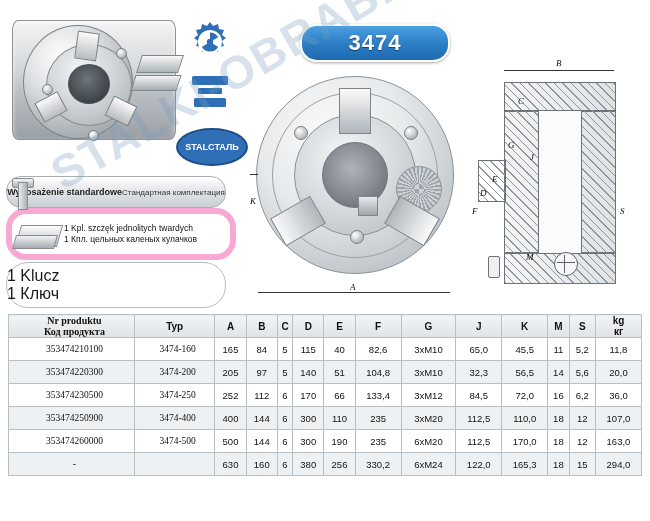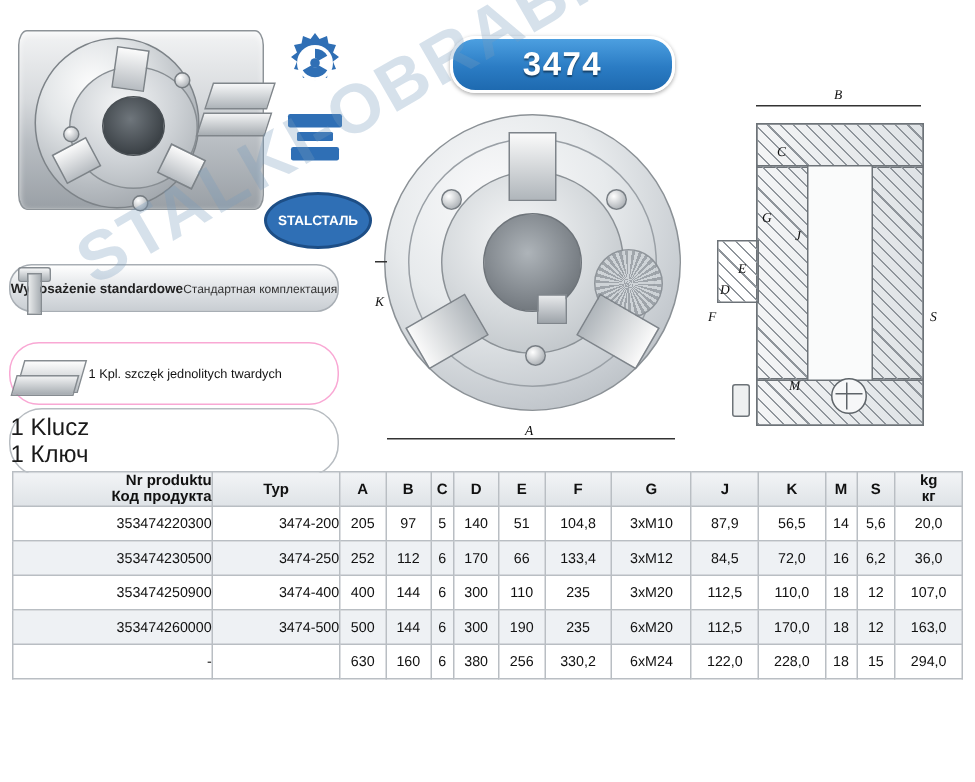--- a/index.html
+++ b/index.html
@@ -120,22 +120,22 @@
   }
   .equip-head{
     width:218px;height:30px;border-radius:15px;
     background:linear-gradient(180deg,#ffffff 0%,#e2e5e8 48%,#c9ced3 100%);
     border:1px solid #a8aeb4;
     display:flex;align-items:center;justify-content:center;
   }
   .equip-head .l1{font-size:9px;font-weight:bold;color:#222;}
   .equip-head .l2{font-size:8px;color:#333;}
   .equip-row{
-    margin-top:20px;width:218px;height:40px;border-radius:20px;
-    background:#ffffff;border:1px solid #f9a8d4;
+    margin-top:0;width:218px;height:40px;border-radius:20px;
+    background:#ffffff;border:6px solid #f9a8d4;
     display:flex;align-items:center;
   }
   .equip-row .pic{width:52px;height:34px;position:relative;flex:0 0 52px;}
   .equip-row .txt{font-size:8.5px;line-height:11px;color:#111;}
   .equip-row2{
     margin-top:2px;width:218px;height:44px;border-radius:22px;
     background:#ffffff;border:1px solid #b7bcc1;
     display:flex;align-items:center;
   }
   .jawpic{
@@ -256,21 +256,21 @@
     font-weight:normal;
     color:#111;
   }
   .tbl thead th{
     background:linear-gradient(180deg,#f2f4f6,#dfe3e7);
     font-weight:bold;
     font-size:10px;
   }
   .tbl tbody tr:nth-child(odd) td{background:#ffffff;}
   .tbl tbody tr:nth-child(even) td{background:#eef1f4;}
-  .tbl td.lcol, .tbl th.lcol{text-align:right;padding-left:6px;}
+  .tbl td.lcol, .tbl th.lcol{text-align:center;padding-left:6px;font-family:Liberation Serif, serif;}
   .hdr-two{line-height:11px;}
 </style>
 </head>
 <body>
 
 <div class="page">
 
   <div class="photo">
     <div class="chuck-body">
       <div class="chuck-face">
@@ -328,20 +328,21 @@
       <div class="l2">Стандартная комплектация</div>
     </div>
 
     <div class="equip-row">
       <div class="pic">
         <div class="jawpic"></div>
         <div class="jawpic2"></div>
       </div>
       <div class="txt">
         <div>1 Kpl. szczęk jednolitych twardych</div>
+        <div>1 Кпл. цельных каленых кулачков</div>
       </div>
     </div>
 
     <div class="equip-row2">
       <div class="pic">
         <div class="keypic-head"></div>
         <div class="keypic"></div>
       </div>
       <div class="txt">
         <div>1 Klucz</div>
@@ -420,30 +421,46 @@
         <th>
           <div class="hdr-two">
             <div>kg</div>
             <div class="sub">кг</div>
           </div>
         </th>
       </tr>
     </thead>
     <tbody>
       <tr>
+        <td class="lcol">353474210100</td>
+        <td class="lcol">3474-160</td>
+        <td>165</td>
+        <td>84</td>
+        <td>5</td>
+        <td>115</td>
+        <td>40</td>
+        <td>82,6</td>
+        <td>3xM10</td>
+        <td>65,0</td>
+        <td>45,5</td>
+        <td>11</td>
+        <td>5,2</td>
+        <td>11,8</td>
+      </tr>
+      <tr>
         <td class="lcol">353474220300</td>
         <td class="lcol">3474-200</td>
         <td>205</td>
         <td>97</td>
         <td>5</td>
         <td>140</td>
         <td>51</td>
         <td>104,8</td>
         <td>3xM10</td>
-        <td>87,9</td>
+        <td>32,3</td>
         <td>56,5</td>
         <td>14</td>
         <td>5,6</td>
         <td>20,0</td>
       </tr>
       <tr>
         <td class="lcol">353474230500</td>
         <td class="lcol">3474-250</td>
         <td>252</td>
         <td>112</td>
@@ -494,21 +511,21 @@
         <td class="lcol">-</td>
         <td class="lcol"></td>
         <td>630</td>
         <td>160</td>
         <td>6</td>
         <td>380</td>
         <td>256</td>
         <td>330,2</td>
         <td>6xM24</td>
         <td>122,0</td>
-        <td>228,0</td>
+        <td>165,3</td>
         <td>18</td>
         <td>15</td>
         <td>294,0</td>
       </tr>
     </tbody>
   </table>
 
 </div>
 
 </body></html>

